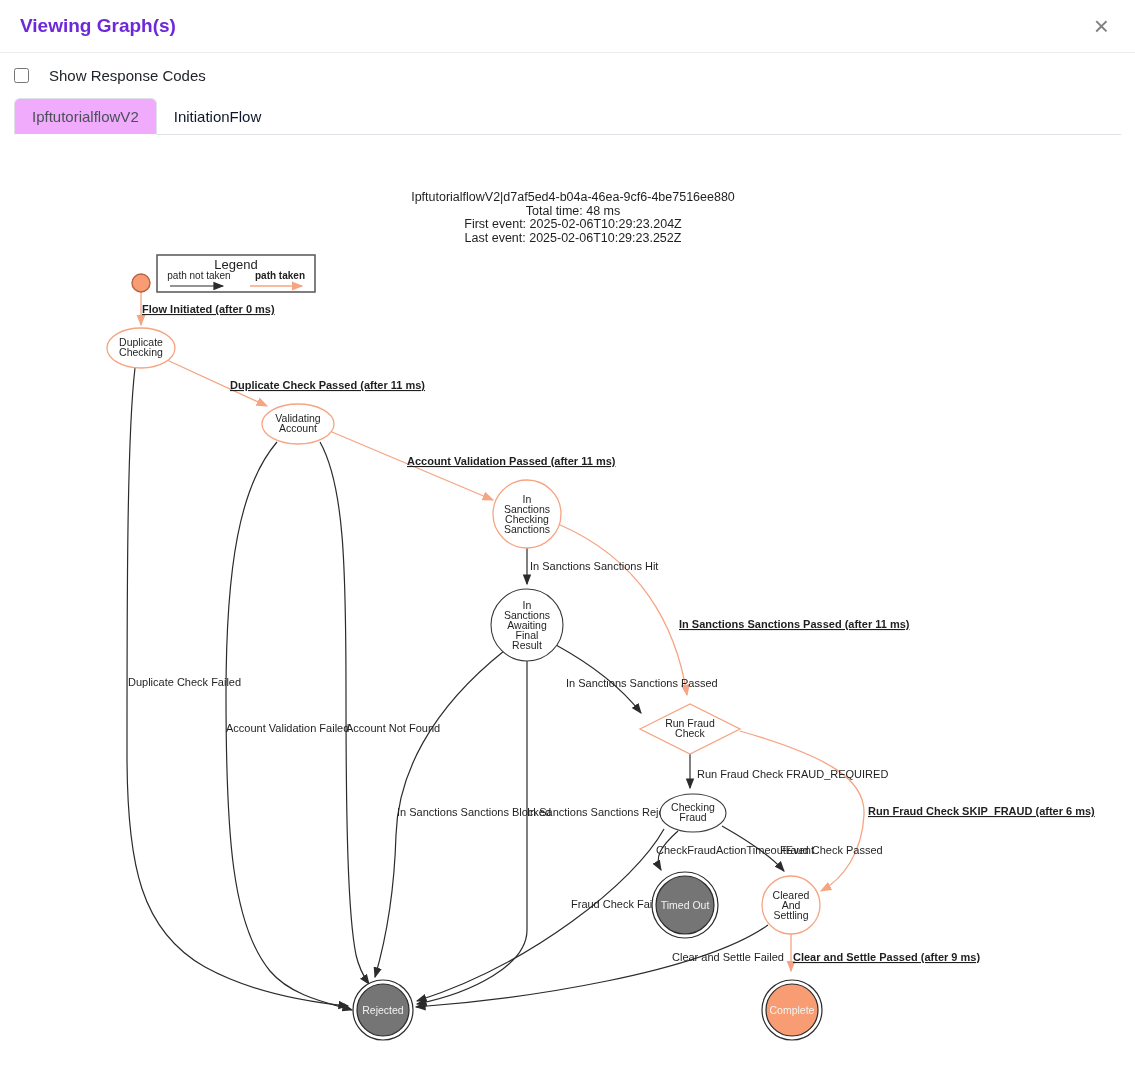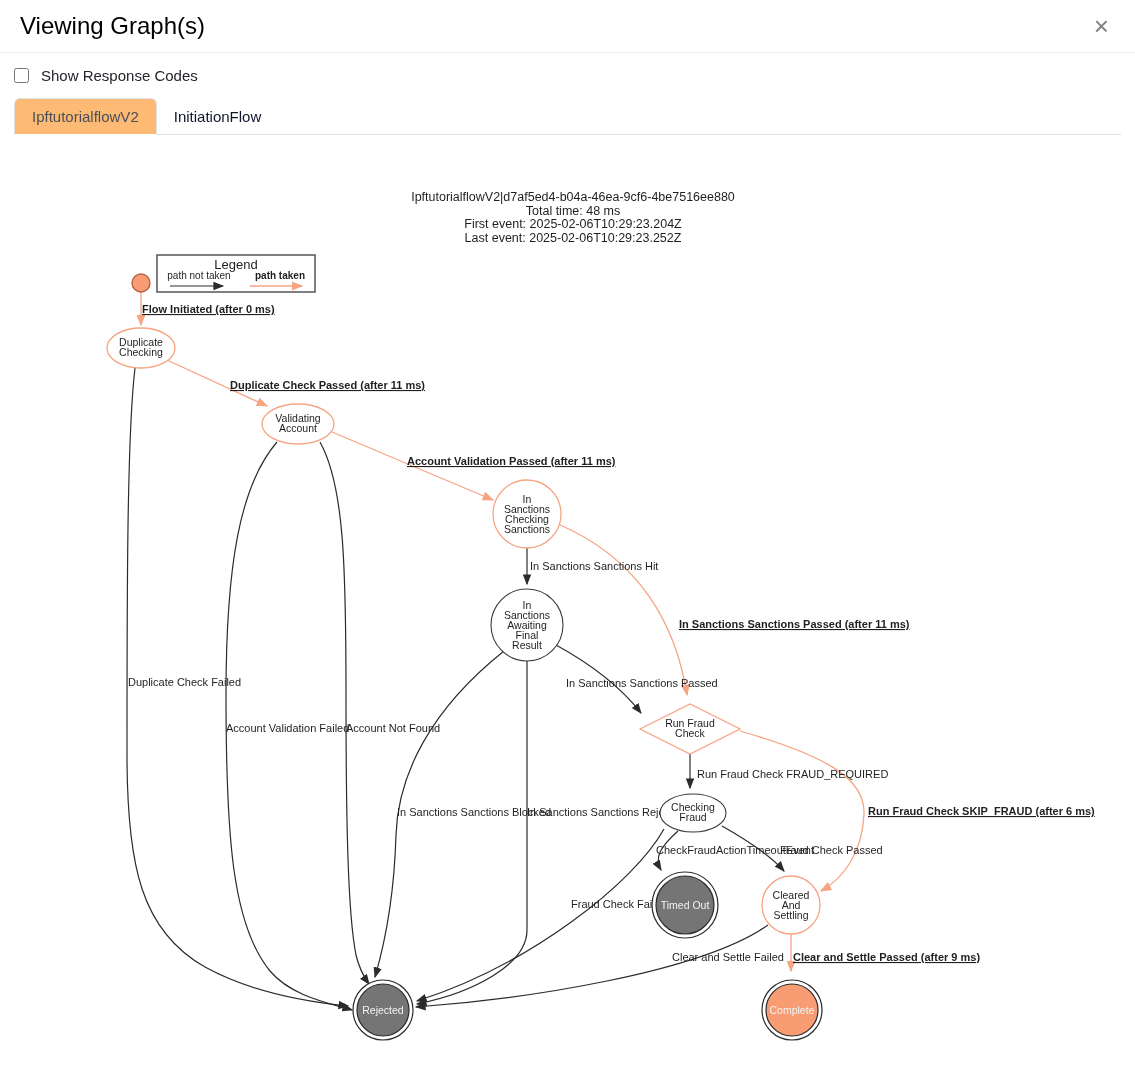--- a/index.html
+++ b/index.html
@@ -1,29 +1,29 @@
 <!DOCTYPE html>
 <html><head>
 <meta charset="utf-8">
 <style>
   * { margin:0; padding:0; box-sizing:border-box; }
   html,body { width:1135px; height:1091px; background:#fff; overflow:hidden;
               font-family:"Liberation Sans", sans-serif; color:#212529; }
   .modal-header { display:flex; align-items:center; justify-content:space-between;
                   padding:14px 20px; border-bottom:1px solid #e9ecef; height:53px; }
-  .modal-title { font-size:24px; font-weight:normal; color:#000000; }
+  .modal-title { font-size:19px; font-weight:bold; color:#6d28d9; }
   .close-btn { background:none; border:none; font-size:26px; line-height:20px;
                color:#808080; cursor:pointer; padding:0 6px; font-weight:400; }
   .modal-body { padding:14px 14px 0 14px; }
-  .checkbox-row { display:flex; align-items:center; gap:12px; margin-bottom:14px; }
+  .checkbox-row { display:flex; align-items:center; gap:20px; margin-bottom:14px; }
   .checkbox-row input { width:15px; height:15px; }
   .checkbox-row label { font-size:15px; color:#212529; }
   .tabs { display:flex; border-bottom:1px solid #dee2e6; padding-left:0px; }
   .tab { font-size:15px; padding:9px 17px; cursor:pointer; background:none; border:none; }
-  .tab.active { color:#495057; background:#fdba74; border:1px solid #dee2e6;
+  .tab.active { color:#495057; background:#f0abfc; border:1px solid #dee2e6;
                 border-bottom:1px solid #fff; margin-bottom:-1px;
                 border-radius:6px 6px 0 0; }
   .tab.inactive { color:#0f172a; }
   .graph-wrap { width:913px; height:950px; }
   svg text { fill:#1f1f1f; }
   .gtitle { font-size:12.5px; }
   .node-lbl { font-size:10.5px; }
   .node-lbl-white { font-size:10.5px; fill:#f2f2f2; }
   .edge-lbl { font-size:11px; }
   .edge-lbl-taken { font-size:11px; font-weight:bold; text-decoration:underline; }

